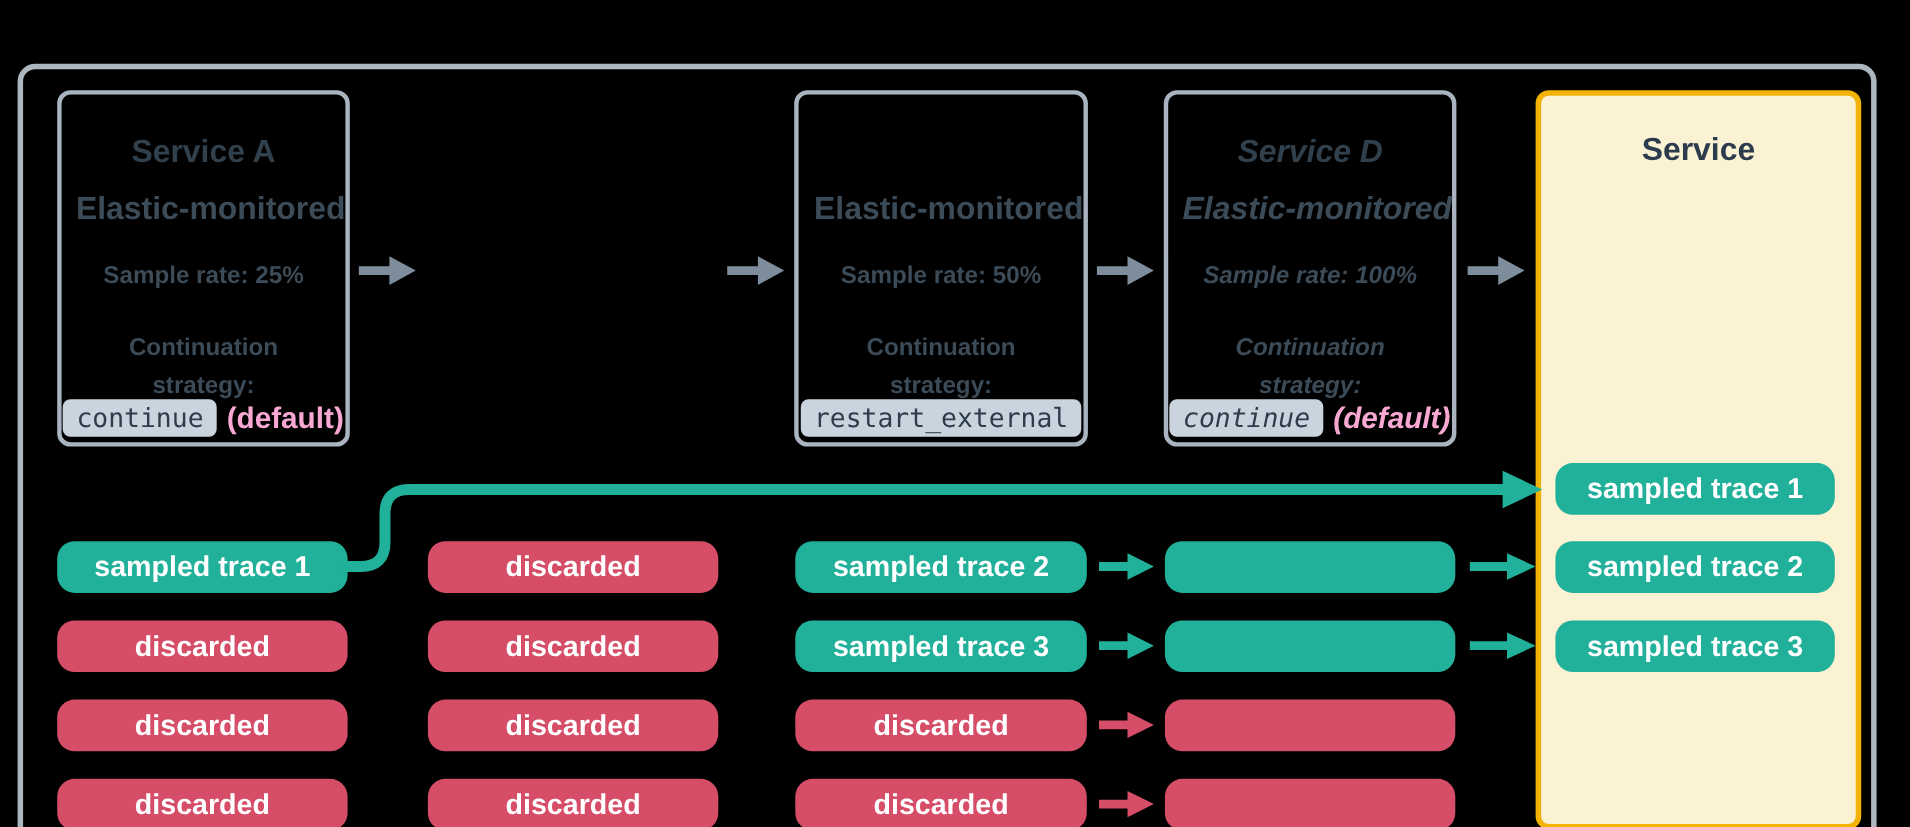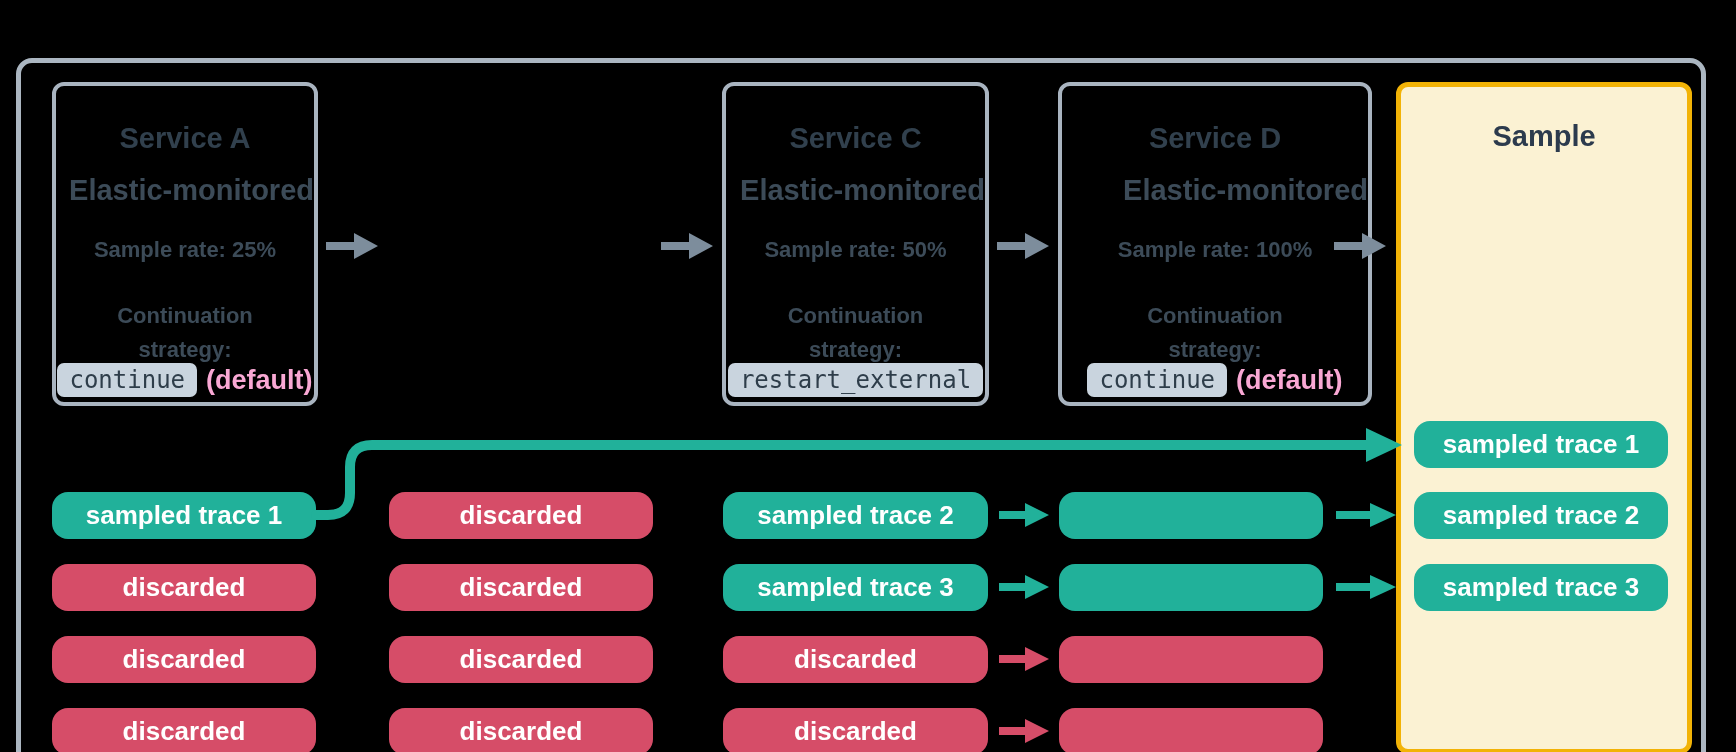--- a/index.html
+++ b/index.html
@@ -57,42 +57,41 @@
     <div class="svc-rate">Sample rate: 25%</div>
     <div class="svc-cont">Continuation strategy:</div>
     <div class="badge-row">
       <span class="badge">continue</span>
       <span class="default-label">(default)</span>
     </div>
   </div>
 
 
   <div class="svc" style="left:722px;width:267px;">
-    <div class="svc-title">Service C</div>
     <div class="svc-sub">Elastic-monitored</div>
     <div class="svc-rate">Sample rate: 50%</div>
     <div class="svc-cont">Continuation strategy:</div>
     <div class="badge-row">
       <span class="badge">restart_external</span>
     </div>
   </div>
 
-  <div class="svc" style="left:1058px;width:314px;">
+  <div class="svc" style="left:1058px;width:266px;font-style:italic;">
     <div class="svc-title">Service D</div>
     <div class="svc-sub">Elastic-monitored</div>
     <div class="svc-rate">Sample rate: 100%</div>
     <div class="svc-cont">Continuation strategy:</div>
     <div class="badge-row">
       <span class="badge">continue</span>
       <span class="default-label">(default)</span>
     </div>
   </div>
 
   <div class="result-box">
-    <div class="result-title">Sample</div>
+    <div class="result-title">Service</div>
   </div>
 
   <svg class="arrow" style="left:326px;top:188px" width="52" height="28" viewBox="0 0 52 28">
       <path d="M0 10 H28 V1 L52 14 L28 27 V18 H0 Z" fill="#7d8d9c"></path>
     </svg>
   <svg class="arrow" style="left:661px;top:188px" width="52" height="28" viewBox="0 0 52 28">
       <path d="M0 10 H28 V1 L52 14 L28 27 V18 H0 Z" fill="#7d8d9c"></path>
     </svg>
   <svg class="arrow" style="left:997px;top:188px" width="52" height="28" viewBox="0 0 52 28">
       <path d="M0 10 H28 V1 L52 14 L28 27 V18 H0 Z" fill="#7d8d9c"></path>

